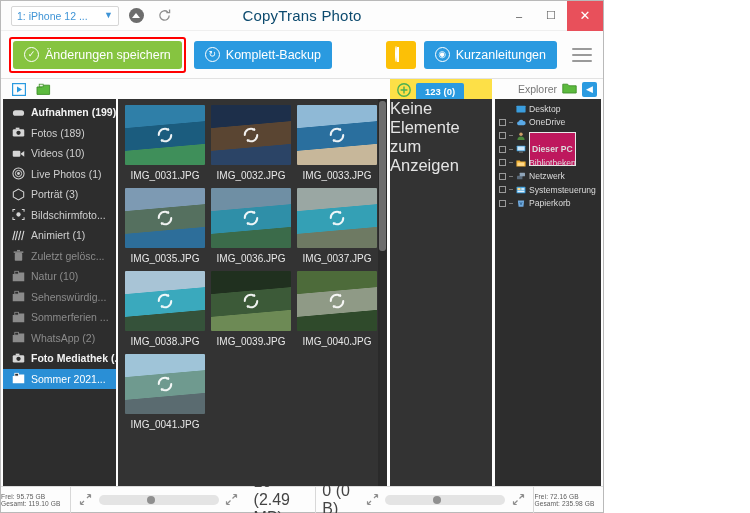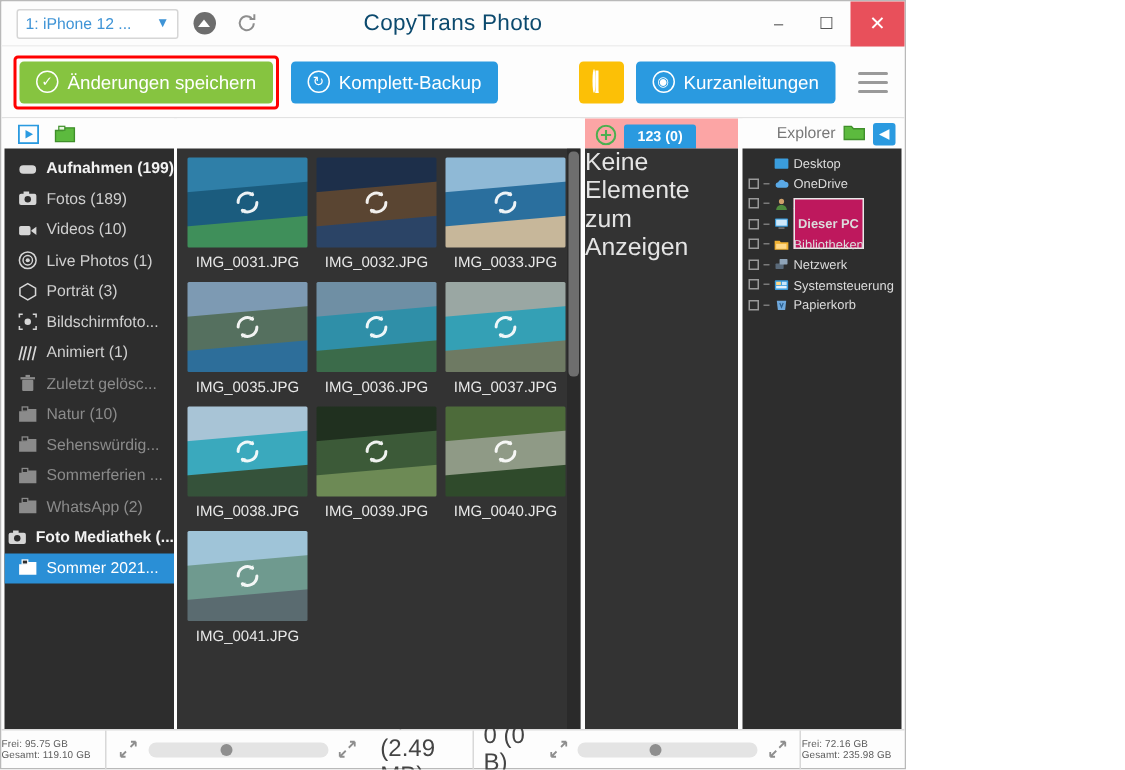--- a/index.html
+++ b/index.html
@@ -209,21 +209,21 @@
     height: 20.5px;
     display: flex;
     align-items: center;
     gap: 6px;
     padding-left: 9px;
     font-size: 10.5px;
     color: #cfcfcf;
     white-space: nowrap;
     overflow: hidden;
   }
-  .tree-item.bold { color: #f2f2f2; font-weight: bold; justify-content: flex-end; }
+  .tree-item.bold { color: #f2f2f2; font-weight: bold; }
   .tree-item.dim  { color: #8b8b8b; }
   .tree-item.sel  { background: #2a8fd6; color: #ffffff; text-align: right; }
   .tree-ico {
     width: 13px; height: 13px;
     flex: 0 0 13px;
     display: flex; align-items: center; justify-content: center;
     color: #d6d6d6;
   }
   .tree-item.dim .tree-ico { color: #8b8b8b; }
   .tree-item.sel .tree-ico { color: #ffffff; }
@@ -299,21 +299,21 @@
     min-height: 0;
     margin-left: 3px;
   }
   .ctr-tabs {
     height: 20px;
     flex: 0 0 20px;
     display: flex;
     align-items: flex-end;
     gap: 5px;
     padding-left: 7px;
-    background: #fca5a5;
+    background: #fde047;
   }
   .plus-ico {
     width: 14px; height: 14px;
     margin-bottom: 2px;
     display: flex; align-items: center; justify-content: center;
   }
   .ctab {
     height: 16px;
     background: #2a9ae0;
     color: #fff;

